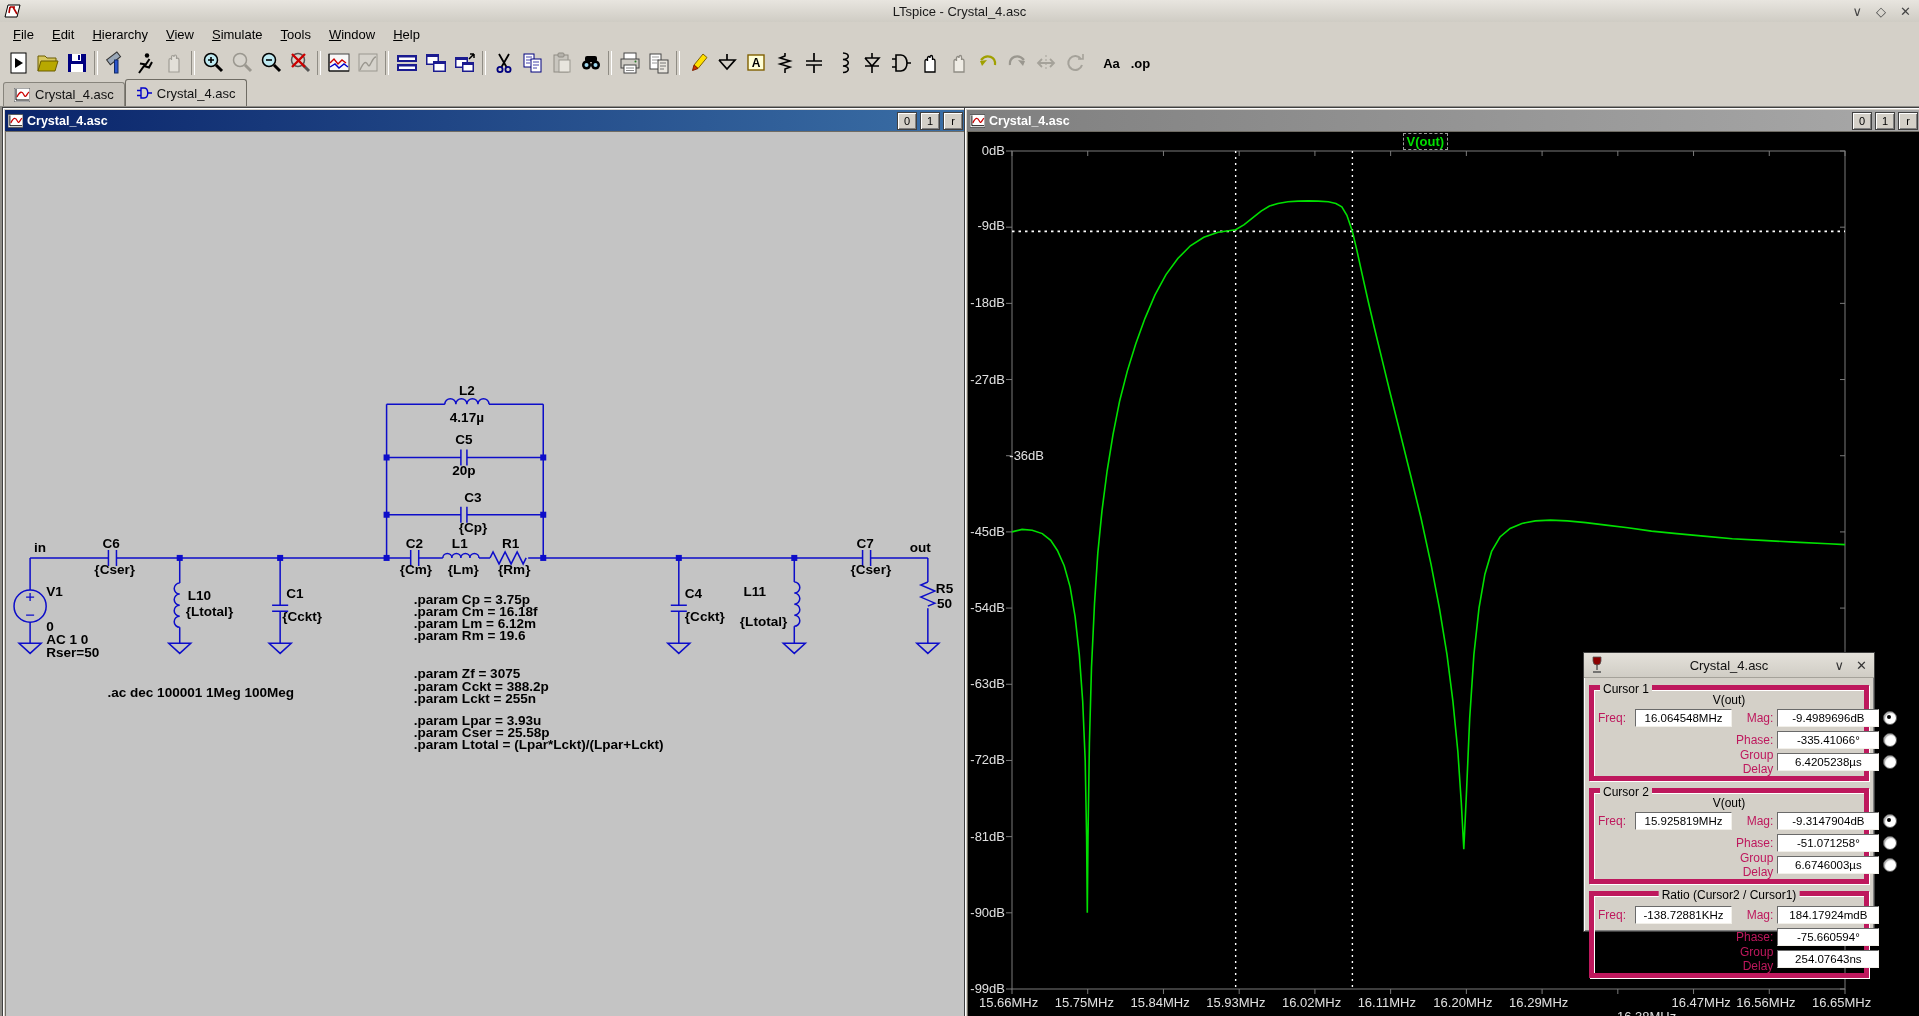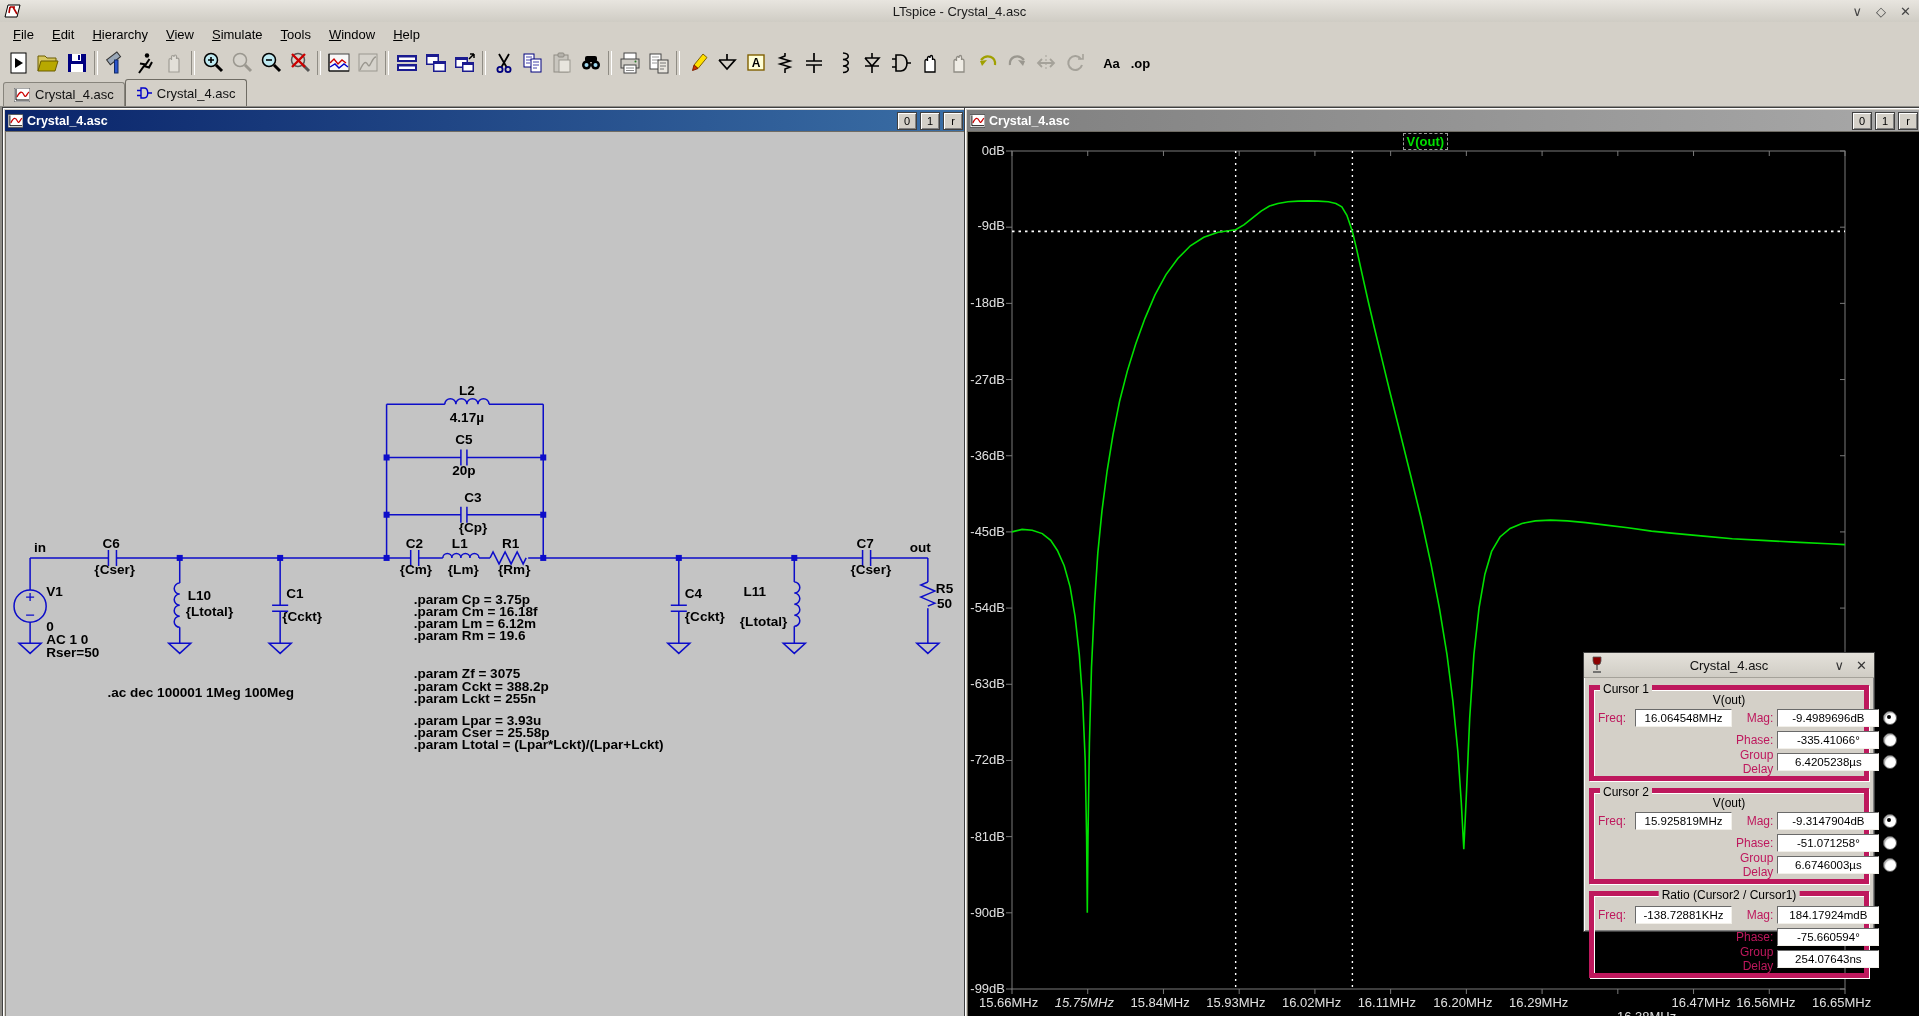--- a/index.html
+++ b/index.html
@@ -567,36 +567,36 @@
             <line x1="38" y1="780.8181818181818" x2="44" y2="780.8181818181818" stroke="#7a7a7a"></line>
             <line x1="872" y1="780.8181818181818" x2="877" y2="780.8181818181818" stroke="#7a7a7a"></line>
             <line x1="38" y1="857" x2="44" y2="857" stroke="#7a7a7a"></line>
             <line x1="872" y1="857" x2="877" y2="857" stroke="#7a7a7a"></line>
             <line x1="384.39240808080723" y1="19" x2="384.39240808080723" y2="857" stroke="#ffffff" stroke-width="1.4" stroke-dasharray="2 4"></line>
             <line x1="267.6638656565664" y1="19" x2="267.6638656565664" y2="857" stroke="#ffffff" stroke-width="1.4" stroke-dasharray="2 4"></line>
             <line x1="44" y1="99.40541944242425" x2="877" y2="99.40541944242425" stroke="#ffffff" stroke-width="1.8" stroke-dasharray="2.5 4"></line>
             <polyline points="44.0,399.9 54.1,397.4 64.2,398.2 74.3,401.6 82.7,408.4 89.4,418.5 96.2,433.8 102.1,454.9 107.1,484.6 111.3,522.6 114.7,569.2 117.2,628.5 118.6,704.6 119.3,780.8 120.0,704.6 121.4,611.5 123.5,535.3 126.5,471.9 129.8,421.1 134.0,378.7 139.1,339.0 145.0,302.6 151.7,268.7 159.3,239.1 167.7,212.0 176.9,186.6 187.0,162.9 198.0,142.6 209.8,126.5 222.4,113.8 235.8,105.3 250.1,100.3 267.6,97.8 276.2,92.6 284.6,85.9 293.1,79.1 301.5,74.0 309.9,71.5 320.0,69.8 330.1,69.1 340.2,68.9 350.3,69.1 360.4,69.8 367.9,71.5 373.8,74.9 378.9,83.3 384.4,99.4 389.0,118.9 394.0,141.7 399.9,168.0 406.6,196.8 414.2,228.1 422.6,262.8 431.9,300.0 442.0,340.7 452.9,385.5 463.0,432.1 471.4,476.1 479.0,522.6 484.9,569.2 489.9,620.0 493.3,670.8 495.8,717.3 498.4,662.3 501.7,586.1 505.9,522.6 511.0,476.1 516.9,442.2 523.6,419.4 532.0,405.0 542.1,396.5 553.9,391.4 567.4,388.9 582.5,388.1 599.3,388.9 617.8,390.6 638.0,393.1 659.9,395.7 683.5,399.1 708.7,401.6 735.6,404.1 764.3,406.7 794.5,408.4 826.5,410.1 860.2,411.8 877.0,412.6" fill="none" stroke="#00e000" stroke-width="1.6"></polyline>
           </svg>
           <div class="plot-xlabel" style="left: 11px; top: 863px;">15.66MHz</div>
-          <div class="plot-xlabel" style="left: 86.7273px; top: 863px; font-style: italic;">15.75MHz</div>
+          <div class="plot-xlabel" style="left: 86.7273px; top: 863px;">15.75MHz</div>
           <div class="plot-xlabel" style="left: 162.455px; top: 863px;">15.84MHz</div>
           <div class="plot-xlabel" style="left: 238.182px; top: 863px;">15.93MHz</div>
           <div class="plot-xlabel" style="left: 313.909px; top: 863px;">16.02MHz</div>
           <div class="plot-xlabel" style="left: 389.636px; top: 863px;">16.11MHz</div>
           <div class="plot-xlabel" style="left: 465.364px; top: 863px;">16.20MHz</div>
           <div class="plot-xlabel" style="left: 541.091px; top: 863px;">16.29MHz</div>
           <div class="plot-xlabel" style="left: 649px; top: 863px; margin-top: 14px;">16.38MHz</div>
           <div class="plot-xlabel" style="left: 692.545px; top: 863px; margin-left: 11px;">16.47MHz</div>
           <div class="plot-xlabel" style="left: 768.273px; top: 863px;">16.56MHz</div>
           <div class="plot-xlabel" style="left: 844px; top: 863px;">16.65MHz</div>
           <div class="plot-ylabel" style="left: -3px; top: 11px;">0dB</div>
           <div class="plot-ylabel" style="left: -3px; top: 86px;">-9dB</div>
           <div class="plot-ylabel" style="left: -3px; top: 163.364px;">-18dB</div>
           <div class="plot-ylabel" style="left: -3px; top: 239.545px;">-27dB</div>
-          <div class="plot-ylabel" style="left: -3px; top: 315.727px;">-36dB</div>
+          <div class="plot-ylabel" style="left: -3px; top: 315.727px; padding-left: 39px;">-36dB</div>
           <div class="plot-ylabel" style="left: -3px; top: 391.909px;">-45dB</div>
           <div class="plot-ylabel" style="left: -3px; top: 468.091px;">-54dB</div>
           <div class="plot-ylabel" style="left: -3px; top: 544.273px;">-63dB</div>
           <div class="plot-ylabel" style="left: -3px; top: 620.455px;">-72dB</div>
           <div class="plot-ylabel" style="left: -3px; top: 696.636px;">-81dB</div>
           <div class="plot-ylabel" style="left: -3px; top: 772.818px;">-90dB</div>
           <div class="plot-ylabel" style="left: -3px; top: 849px;">-99dB</div>
         </div>
     </div>
 

